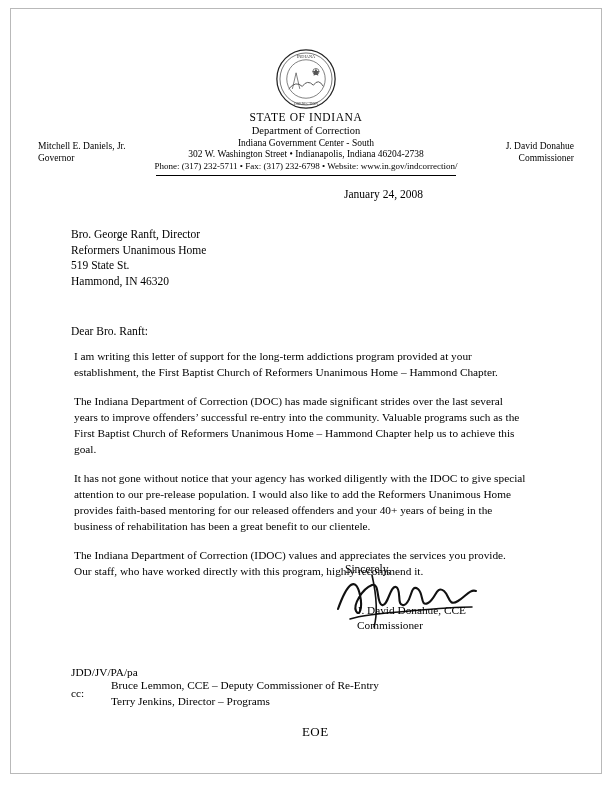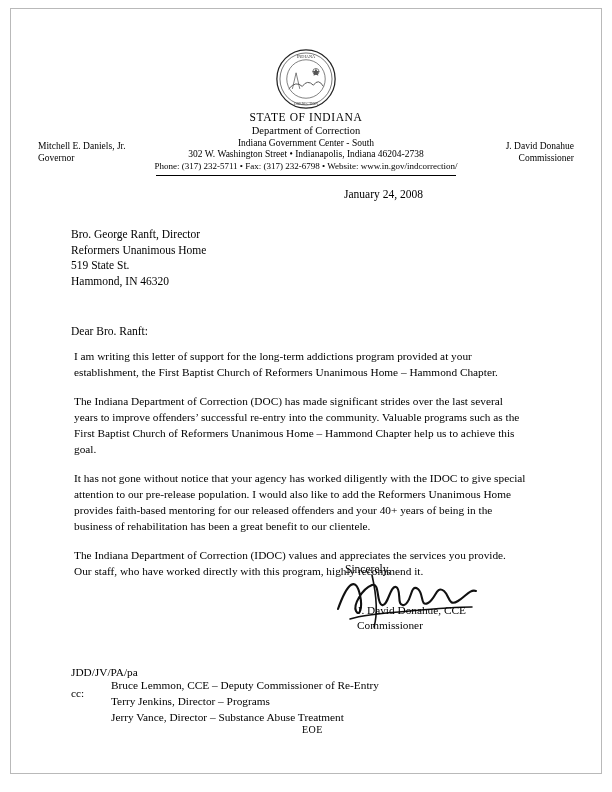--- a/index.html
+++ b/index.html
@@ -173,21 +173,21 @@
     width: 40px;
     flex: 0 0 40px;
     margin-top: 8px;
   }
   .cc-list div { white-space: pre; }
 
   .eoe {
     position: absolute;
     left: 288px;
     top: 712px;
-    font-size: 10px;
+    font-size: 13px;
     letter-spacing: 0.4px;
   }
 </style>
 </head>
 <body>
 
 <div class="page">
   <div class="scan-frame"></div>
   <div class="sheet">
 
@@ -253,21 +253,20 @@
     </div>
 
     <div class="initials">JDD/JV/PA/pa</div>
 
     <div class="cc-block">
       <div class="cc-row">
         <div class="cc-label">cc:</div>
         <div class="cc-list">
           <div>Bruce Lemmon, CCE – Deputy Commissioner of Re-Entry</div>
           <div>Terry Jenkins, Director – Programs</div>
-          <div>Jerry Vance, Director – Substance Abuse Treatment</div>
         </div>
       </div>
     </div>
 
     <div class="eoe">EOE</div>
 
   </div>
 </div>
 
 </body></html>

